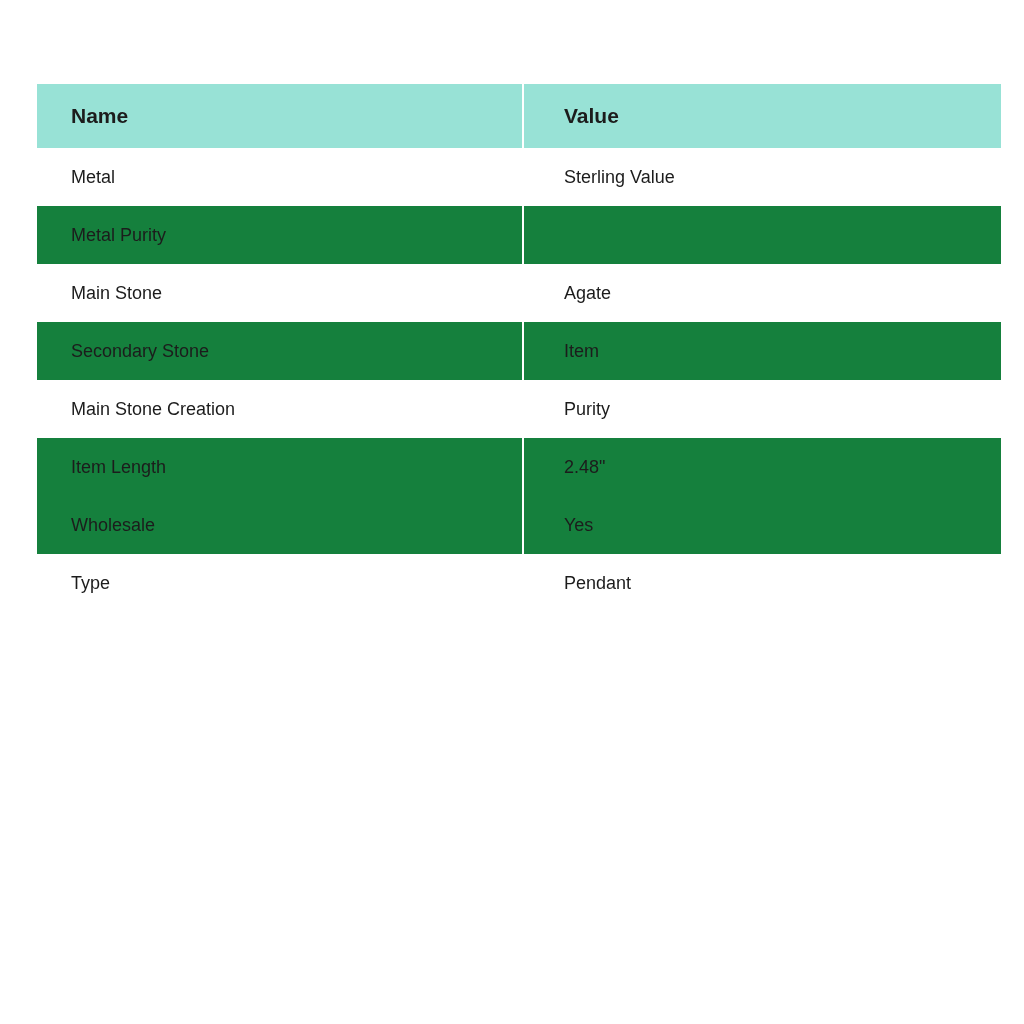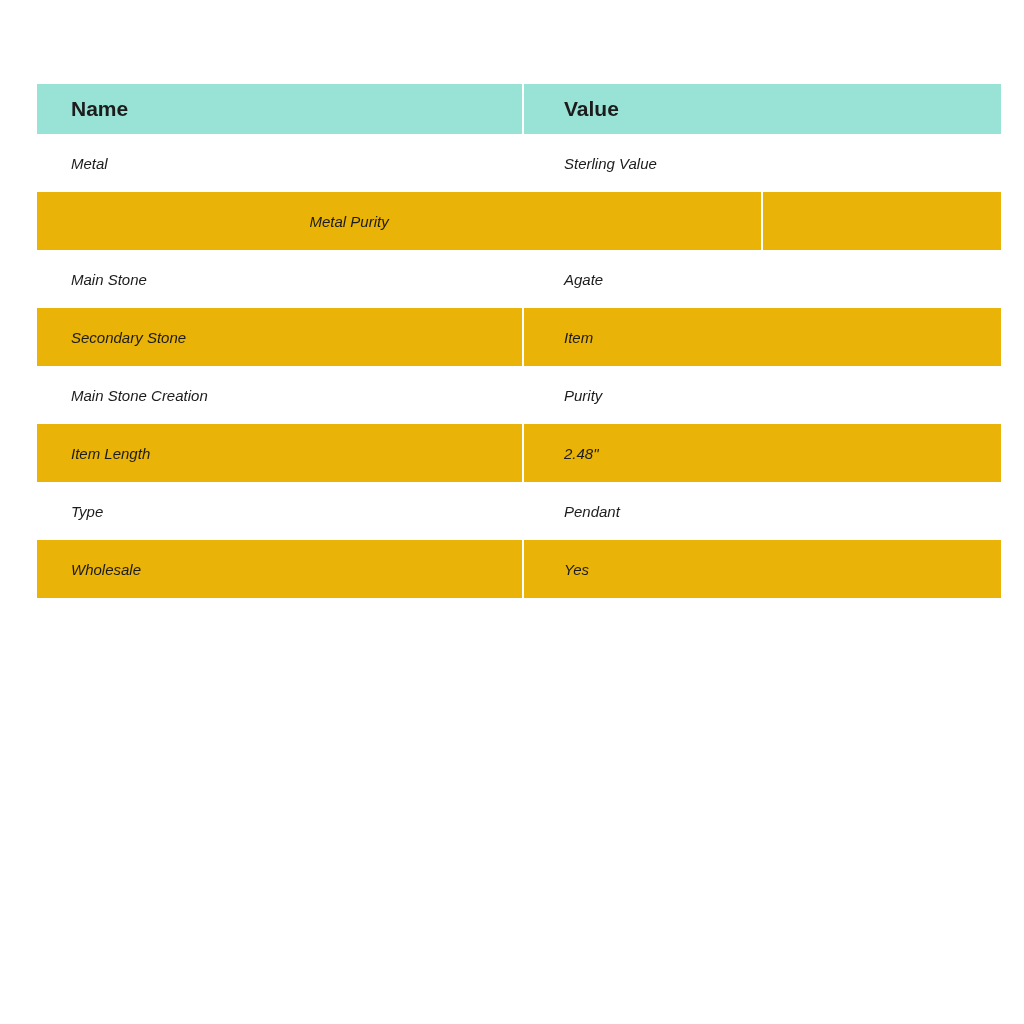--- a/index.html
+++ b/index.html
@@ -11,48 +11,46 @@
     overflow: hidden;
   }
   .spec-table {
     position: absolute;
     top: 84px;
     left: 37px;
     width: 964px;
   }
   .header-row {
     display: flex;
-    height: 50px;
+    height: 64px;
     background: #98e2d6;
     align-items: stretch;
   }
   .header-row .cell {
     display: flex;
     align-items: center;
     font-size: 21px;
     font-weight: 700;
     color: #1c1c1c;
   }
   .row {
     display: flex;
     height: 58px;
     align-items: stretch;
     background: #ffffff;
   }
   .row.alt {
-    background: #eab308;
-    justify-content: center;
+    background: #15803d;
   }
   .row .cell {
     display: flex;
     align-items: center;
-    font-size: 15px;
+    font-size: 18px;
     font-weight: 400;
     color: #1c1c1c;
-    font-style: italic;
   }
   .name-cell {
     width: 487px;
     padding-left: 34px;
     border-right: 2px solid #ffffff;
   }
   .value-cell {
     flex: 1;
     padding-left: 40px;
   }
@@ -82,22 +80,22 @@
         <div class="cell value-cell">Item</div>
       </div>
       <div class="row">
         <div class="cell name-cell">Main Stone Creation</div>
         <div class="cell value-cell">Purity</div>
       </div>
       <div class="row alt">
         <div class="cell name-cell">Item Length</div>
         <div class="cell value-cell">2.48"</div>
       </div>
+      <div class="row alt">
+        <div class="cell name-cell">Wholesale</div>
+        <div class="cell value-cell">Yes</div>
+      </div>
       <div class="row">
         <div class="cell name-cell">Type</div>
         <div class="cell value-cell">Pendant</div>
-      </div>
-      <div class="row alt">
-        <div class="cell name-cell">Wholesale</div>
-        <div class="cell value-cell">Yes</div>
       </div>
     </div>
 </div>
 
 </body></html>

